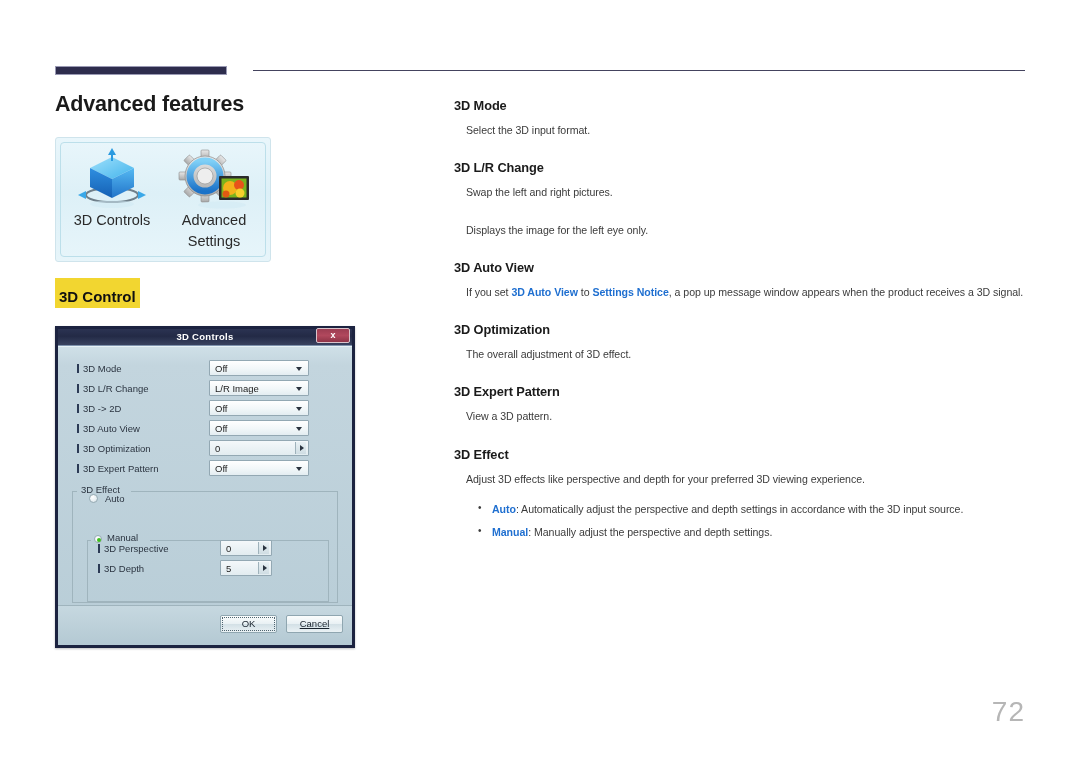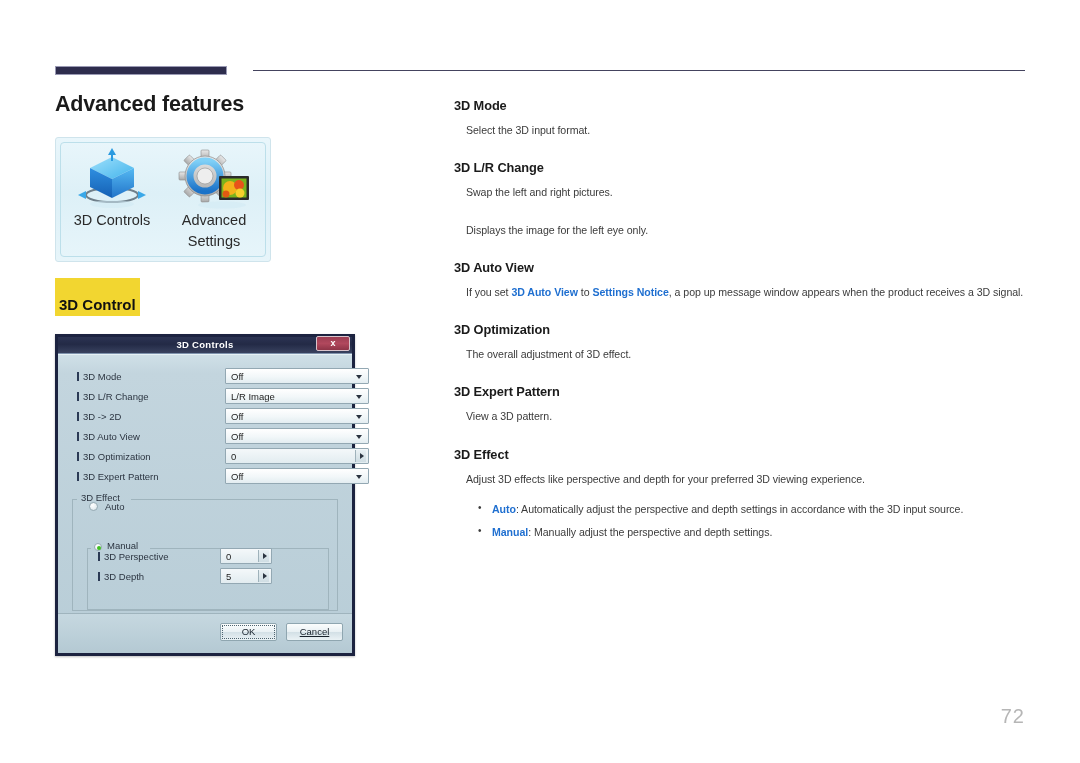--- a/index.html
+++ b/index.html
@@ -66,21 +66,21 @@
     font-family:"Liberation Sans", sans-serif;
   }
 
   
   #section-label {
     display:inline-block;
     background:#f2d630;
     color:#111;
     font-weight:bold;
     font-size:15px;
-    padding:18px 4px 3px 4px;
+    padding:10px 4px 3px 4px;
     line-height:1.15;
     margin-bottom:18px;
   }
 
   
   #dialog {
     position:relative;
     width:300px; height:322px;
     background:#b9cdd6;
     border:3px solid #1c2340;
@@ -122,22 +122,22 @@
   .row .lbl {
     position:absolute; left:6px; top:3px;
     font-size:9.5px; color:#2b3440;
     white-space:nowrap;
   }
   .row .lbl .bar {
     display:inline-block; width:2px; height:9px;
     background:#2b3a55; vertical-align:-1px; margin-right:4px;
   }
   .ctl {
-    position:absolute; left:154px; top:0;
-    width:144px; height:16px;
+    position:absolute; left:138px; top:0;
+    width:100px; height:16px;
     background:linear-gradient(180deg,#ffffff 0%,#f2f7f9 55%,#e3edf1 100%);
     border:1px solid #93a8b3;
     border-radius:1px;
   }
   .ctl .val {
     position:absolute; left:5px; top:2px;
     font-size:9.5px; color:#222;
   }
   .ctl .arrow-dn {
     position:absolute; right:6px; top:6px;
@@ -272,21 +272,21 @@
   }
   ul.bullets li:before{
     content:"\2022";
     position:absolute; left:8px; top:-1px;
     color:#3b3b3b; font-size:10px;
   }
 
   
   #page-number{
     position:absolute; right:55px; bottom:35px;
-    font-size:20px; color:#b6b6b6;
+    font-size:28px; color:#b6b6b6;
     font-family:"Liberation Sans", sans-serif;
     letter-spacing:1px;
   }
 </style>
 </head>
 <body>
 
 <div id="header-rules">
   <div class="rule-thick"></div>
   <div class="rule-thin"></div>

